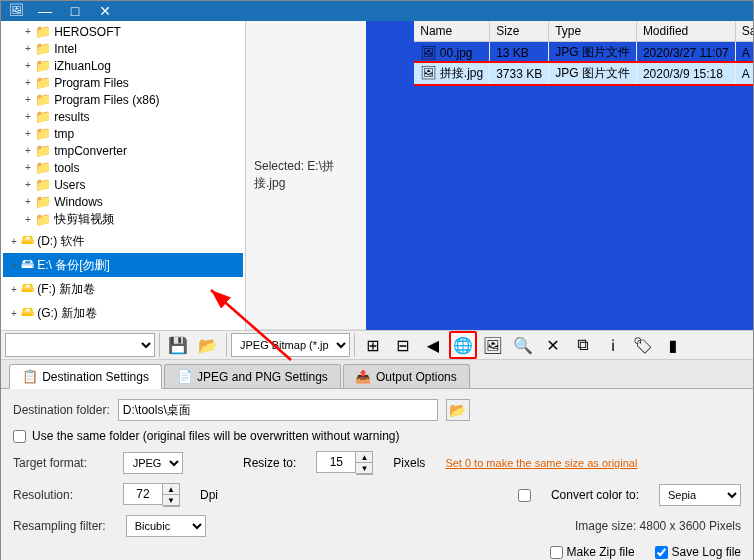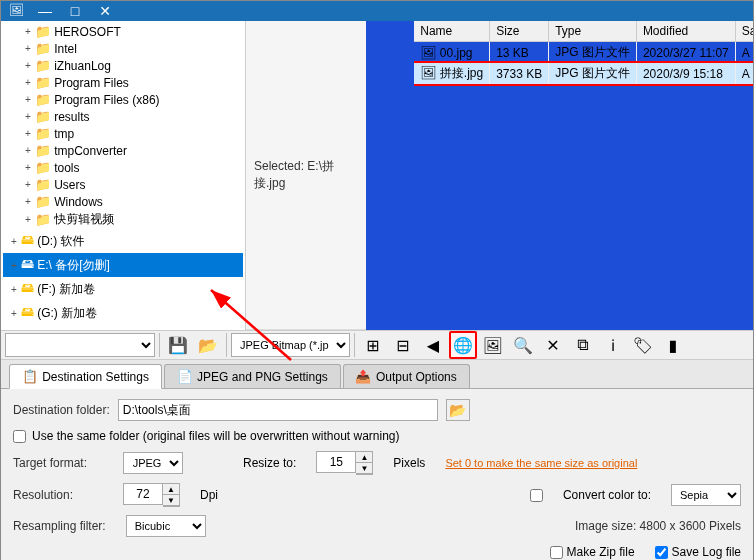--- a/index.html
+++ b/index.html
@@ -482,21 +482,21 @@
           <input type="text" class="spin-input" value="72" style="width: 40px;">
           <div class="spin-btn">
             <span>▲</span>
             <span>▼</span>
           </div>
         </div>
         <span>Dpi</span>
         <span style="flex:1;"></span>
         <input type="checkbox" id="convert-color" style="">
         <label for="convert-color">Convert color to:</label>
-        <select class="inline-select" style="width:70px;">
+        <select class="inline-select" style="width:82px;">
           <option>Sepia</option>
           <option>Grayscale</option>
           <option>None</option>
         </select>
       </div>
 
       <div class="form-row" style="gap:20px;">
         <span class="form-label">Resampling filter:</span>
         <select class="inline-select" style="width:80px;">
           <option>Bicubic</option>

